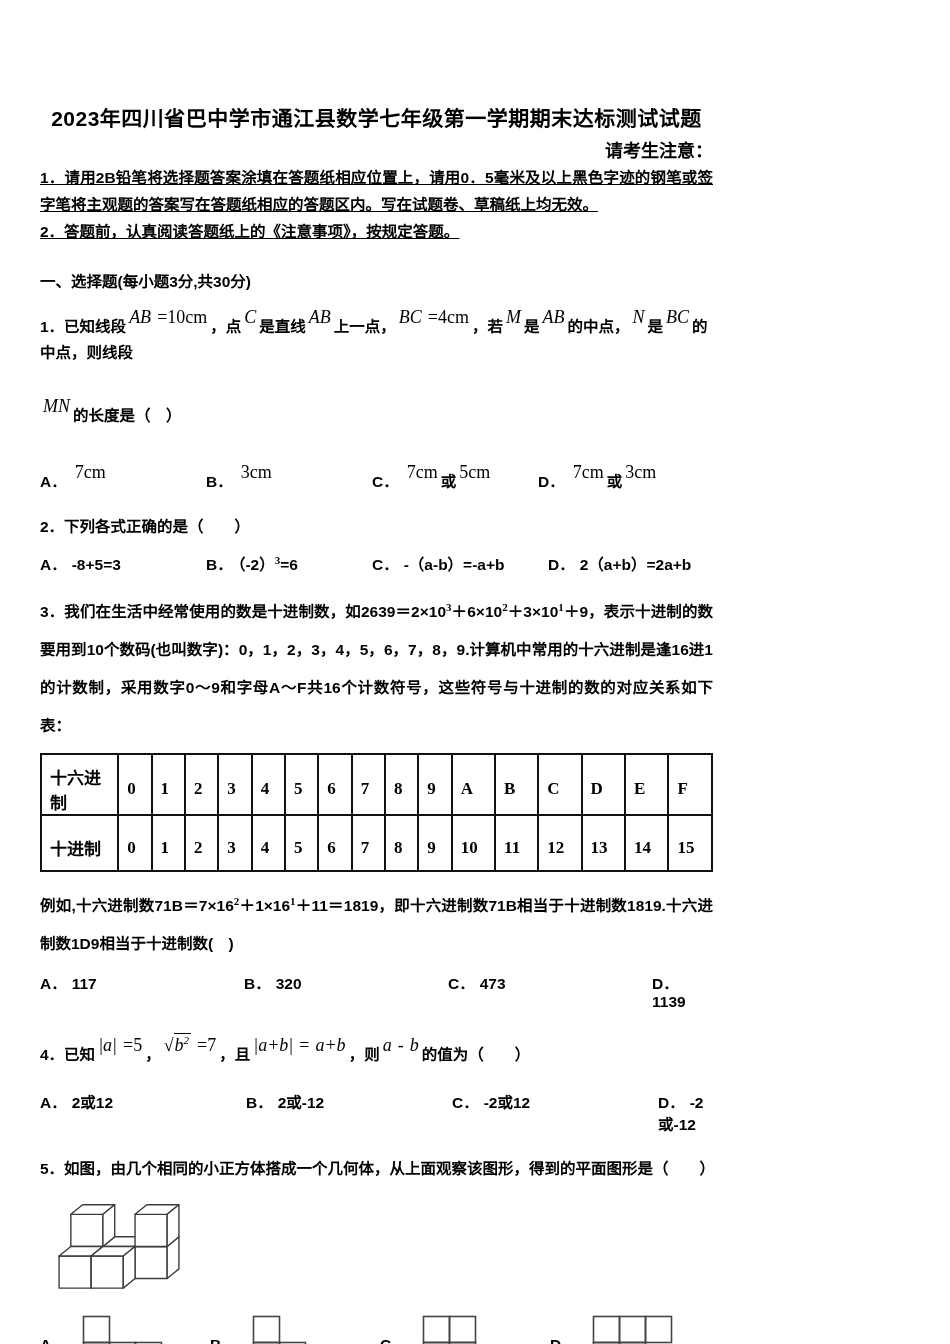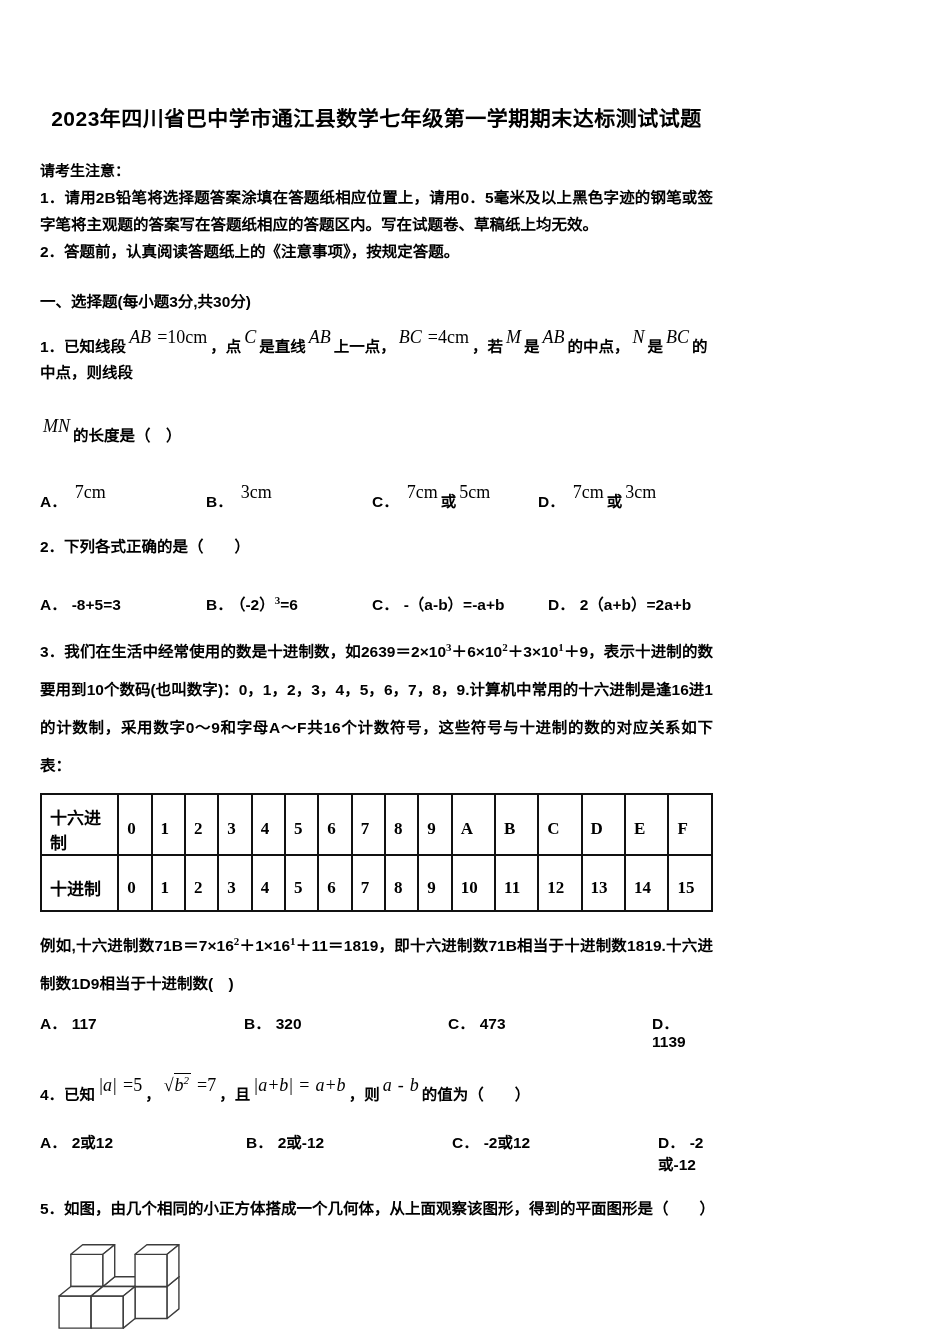--- a/index.html
+++ b/index.html
@@ -6,33 +6,33 @@
   body{
     width:950px;height:1344px;background:#ffffff;color:#000;
     font-family:"Liberation Sans",sans-serif;font-weight:700;
     overflow:hidden;
   }
   .page{padding:0 40px;box-sizing:border-box;width:753px;}
   .title{
     padding-top:104px;margin:0;text-align:center;
     font-size:21px;line-height:30px;letter-spacing:0.5px;
   }
-  .notice-h{margin-top:24px;font-size:15px;line-height:26px;}
-  .notice-p{margin:0;font-size:15.5px;line-height:27px;text-align:justify;}
+  .notice-h{margin-top:4px;font-size:18px;line-height:26px;text-align:right;}
+  .notice-p{margin:0;font-size:15.5px;line-height:27px;text-align:justify;text-decoration:underline;}
   .sec-h{margin-top:24px;font-size:15.5px;line-height:26px;}
   .line{font-size:15.5px;line-height:26px;}
   .q1l1{margin-top:4px;padding-top:14px;}
   .q1l2{margin-top:26px;padding-top:10px;}
   .opts{display:flex;align-items:baseline;font-size:15.5px;}
   .opt{flex:0 0 166px;}
   .opt:last-child{flex:1 1 auto;}
   .opt .lbl{margin-right:5px;}
   .q1opts{margin-top:30px;padding-top:10px;}
   .q2stem{margin-top:22px;}
-  .q2opts{margin-top:32px;}
+  .q2opts{margin-top:12px;}
   .q3p{margin-top:14px;font-size:15.5px;line-height:38px;text-align:justify;}
   table.hex{border-collapse:collapse;margin-top:8px;}
   table.hex td{
     border:2px solid #111;height:45px;padding:9px 2px 0 8px;
     font-family:"Liberation Serif",serif;font-size:17px;font-weight:700;
     text-align:left;vertical-align:middle;
   }
   td.c-hd{width:94px;font-family:"Liberation Sans",sans-serif;font-size:15.5px;}
   td.c-d{width:29px;}
   td.c-l{width:40px;}

